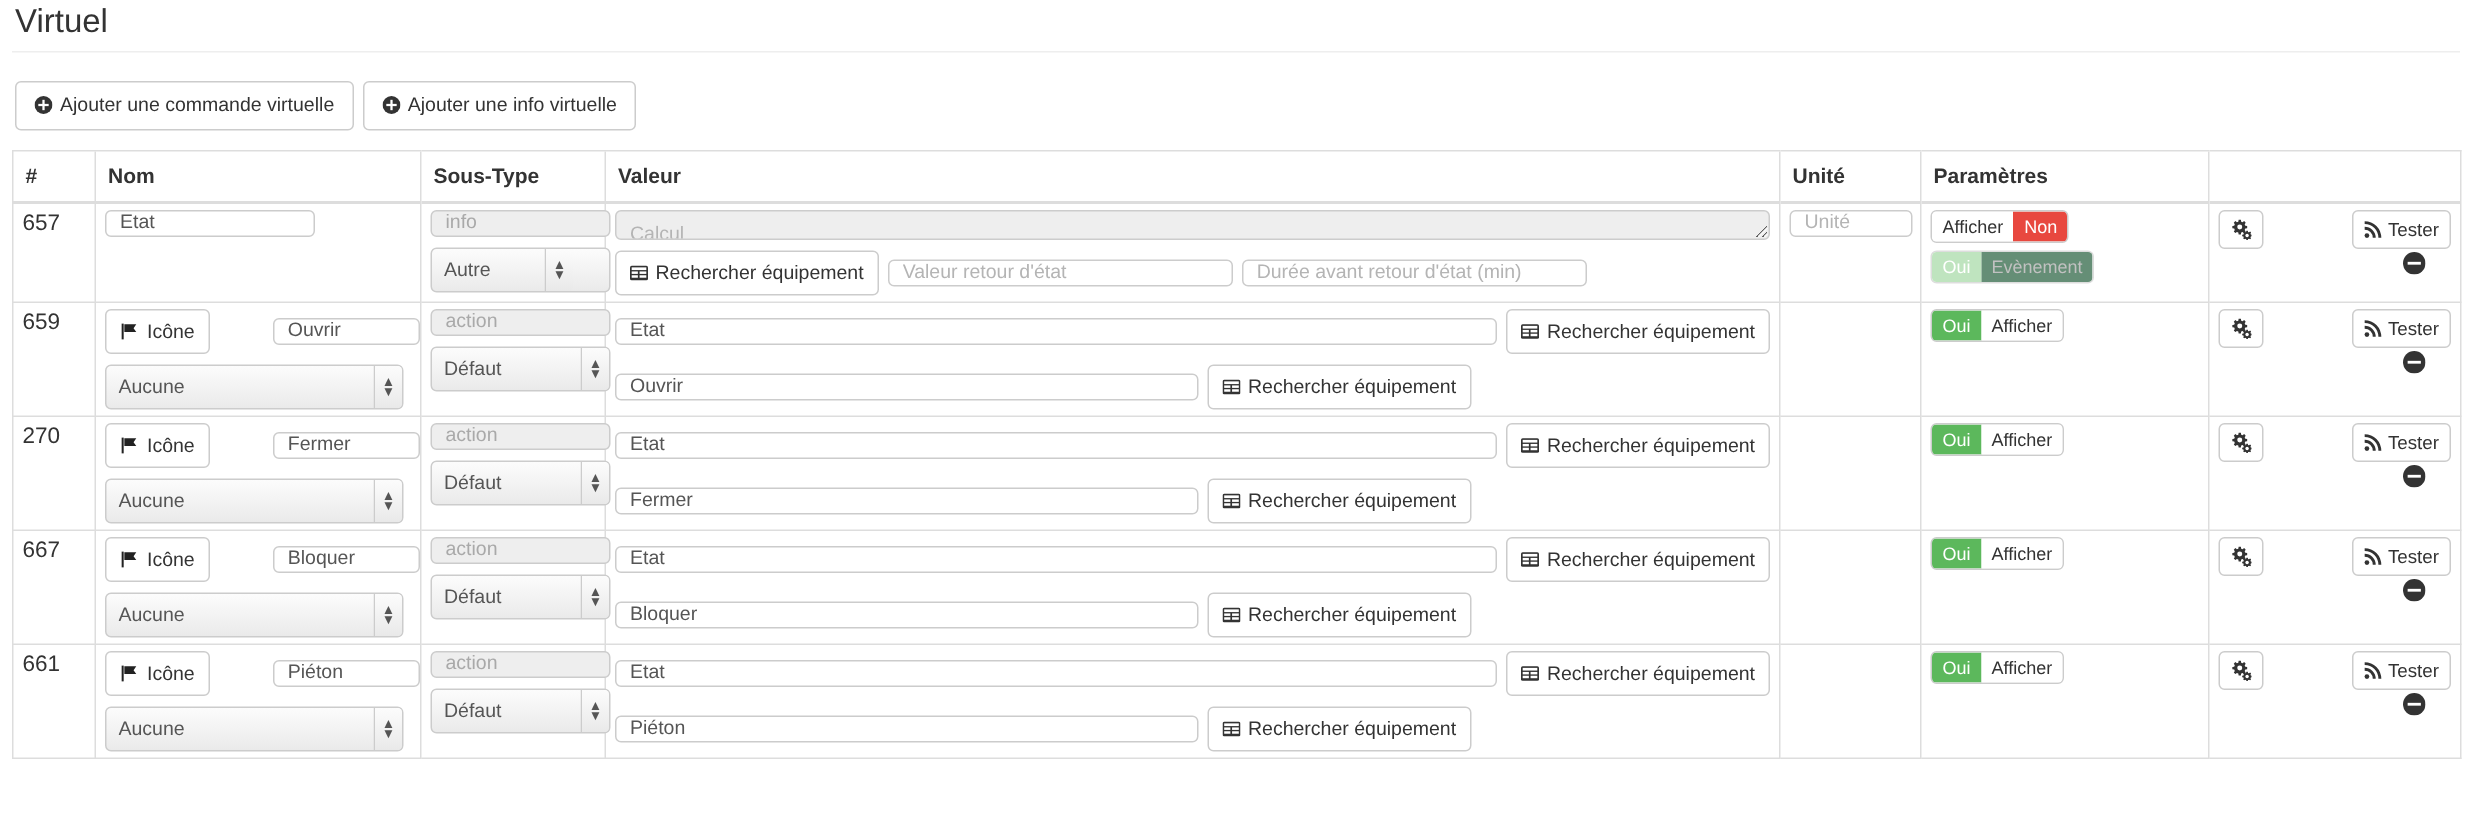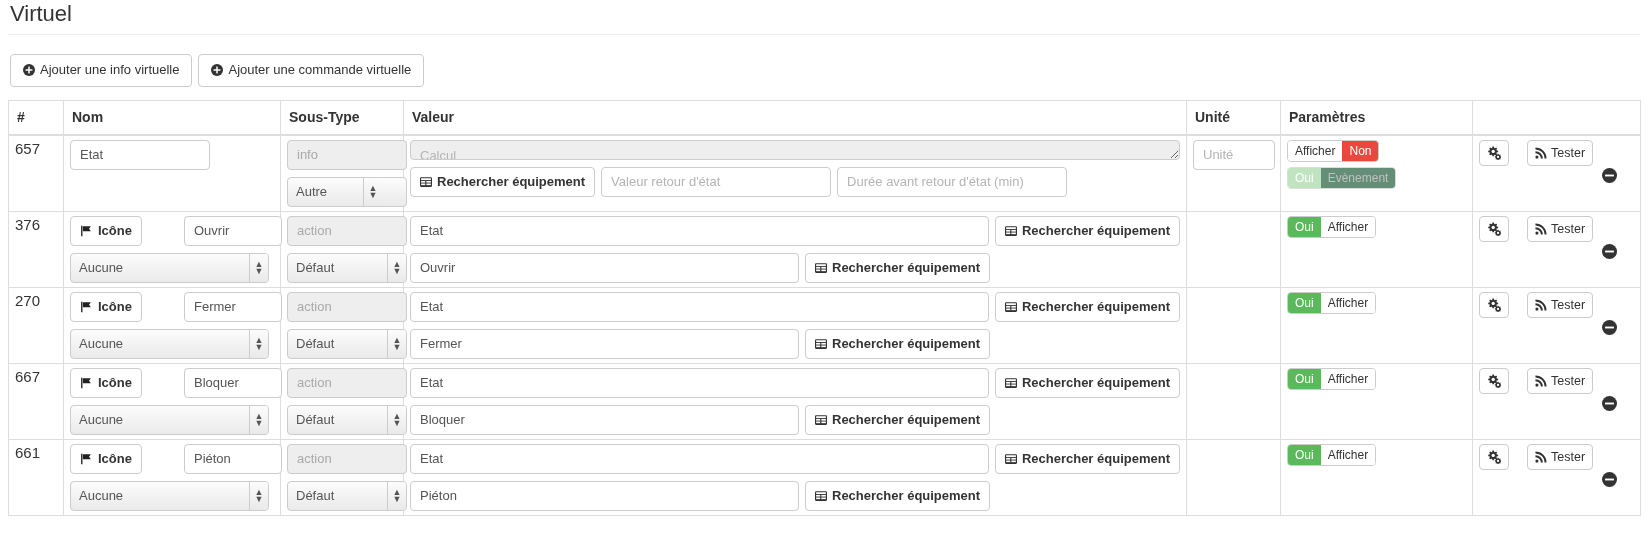--- a/index.html
+++ b/index.html
@@ -82,21 +82,21 @@
   td.id-cell {
     font-size: 15px;
     color: #333;
     padding-top: 11px;
     padding-left: 10px;
   }
 
   
   .inp {
     display: inline-block;
-    height: 30px;
+    height: 18px;
     padding: 4px 9px;
     font-size: 13px;
     line-height: 1.42;
     color: #555;
     background: #fff;
     border: 1px solid #ccc;
     border-radius: 4px;
     font-family: "Liberation Sans", sans-serif;
     vertical-align: middle;
     outline: none;
@@ -156,21 +156,20 @@
     background: #fff;
     border: 1px solid #ccc;
     border-radius: 4px;
     font-size: 13px;
     color: #333;
     padding: 4px 9px;
     font-family: "Liberation Sans", sans-serif;
     cursor: pointer;
     white-space: nowrap;
     vertical-align: middle;
-    font-weight: bold;
   }
   .btn-sm .ic { margin-right: 5px; display: inline-flex; align-items: center; }
 
   .stack-row { display: flex; align-items: center; gap: 6px; }
   .stack-row + .stack-row { margin-top: 7px; }
   .flex1 { flex: 1 1 auto; min-width: 0; }
 
   
   .switch {
     display: inline-flex;
@@ -187,21 +186,21 @@
   .switch .on-green  { background: #5cb85c; color: #fff; }
   .switch .on-red    { background: #e8483f; color: #fff; }
   .switch .off       { background: #fff; color: #333; }
   .switch.disabled   { opacity: .65; cursor: not-allowed; }
   .switch.disabled .on-green { background: #9ed79e; color: #fff; }
   .switch.disabled .off { background: #14532d; color: #a0a0a0; }
   .switch-stack > .switch + .switch { margin-top: 5px; }
 
   
   .act-cell { padding-top: 8px; padding-left: 9px; }
-  .act-row { display: flex; gap: 18px; align-items: flex-start; }
+  .act-row { display: flex; gap: 18px; align-items: flex-start; justify-content: space-between; }
   .act-btn {
     display: inline-flex; align-items: center; justify-content: center;
     height: 26px; min-width: 26px;
     border: 1px solid #ccc; border-radius: 4px;
     background: #fff; color: #333;
     font-size: 12.5px; padding: 0 7px;
     cursor: pointer; white-space: nowrap;
     font-family: "Liberation Sans", sans-serif;
   }
   .act-btn .ic { margin-right: 4px; display: inline-flex; }
@@ -219,31 +218,31 @@
 
   <div class="toolbar">
     <button class="btn">
       <span class="ic">
         <svg width="12" height="12" viewBox="0 0 16 16">
             <circle cx="8" cy="8" r="8" fill="#333"></circle>
             <rect x="7" y="3.4" width="2" height="9.2" fill="#fff"></rect>
             <rect x="3.4" y="7" width="9.2" height="2" fill="#fff"></rect>
           </svg>
       </span>
-      <span>Ajouter une info virtuelle</span>
+      <span>Ajouter une commande virtuelle</span>
     </button>
     <button class="btn">
       <span class="ic">
         <svg width="12" height="12" viewBox="0 0 16 16">
             <circle cx="8" cy="8" r="8" fill="#333"></circle>
             <rect x="7" y="3.4" width="2" height="9.2" fill="#fff"></rect>
             <rect x="3.4" y="7" width="9.2" height="2" fill="#fff"></rect>
           </svg>
       </span>
-      <span>Ajouter une commande virtuelle</span>
+      <span>Ajouter une info virtuelle</span>
     </button>
   </div>
 
   <table class="virtual-table">
     <colgroup>
       <col class="col-id">
         <col class="col-nom">
         <col class="col-stype">
         <col class="col-valeur">
       <col class="col-unite">
@@ -323,21 +322,21 @@
               <span class="minus-icon">
                 <svg width="15" height="15" viewBox="0 0 16 16">
                   <circle cx="8" cy="8" r="8" fill="#333"></circle>
                   <rect x="3.3" y="7" width="9.4" height="2" fill="#fff"></rect>
                 </svg>
               </span>
             </div>
           </td>
         </tr>
         <tr>
-          <td class="id-cell">376</td>
+          <td class="id-cell">659</td>
           <td>
             <div class="stack-row">
               <button class="btn-sm">
                 <span class="ic">
                   <svg width="13" height="12" viewBox="0 0 16 16">
                     <rect x="0.8" y="1" width="1.8" height="14" fill="#222"></rect>
                     <path d="M3.2 1.6 H13.8 L11.4 5 L13.8 8.4 H3.2 Z" fill="#222"></path>
                   </svg>
                 </span>
                 <span>Icône</span>

